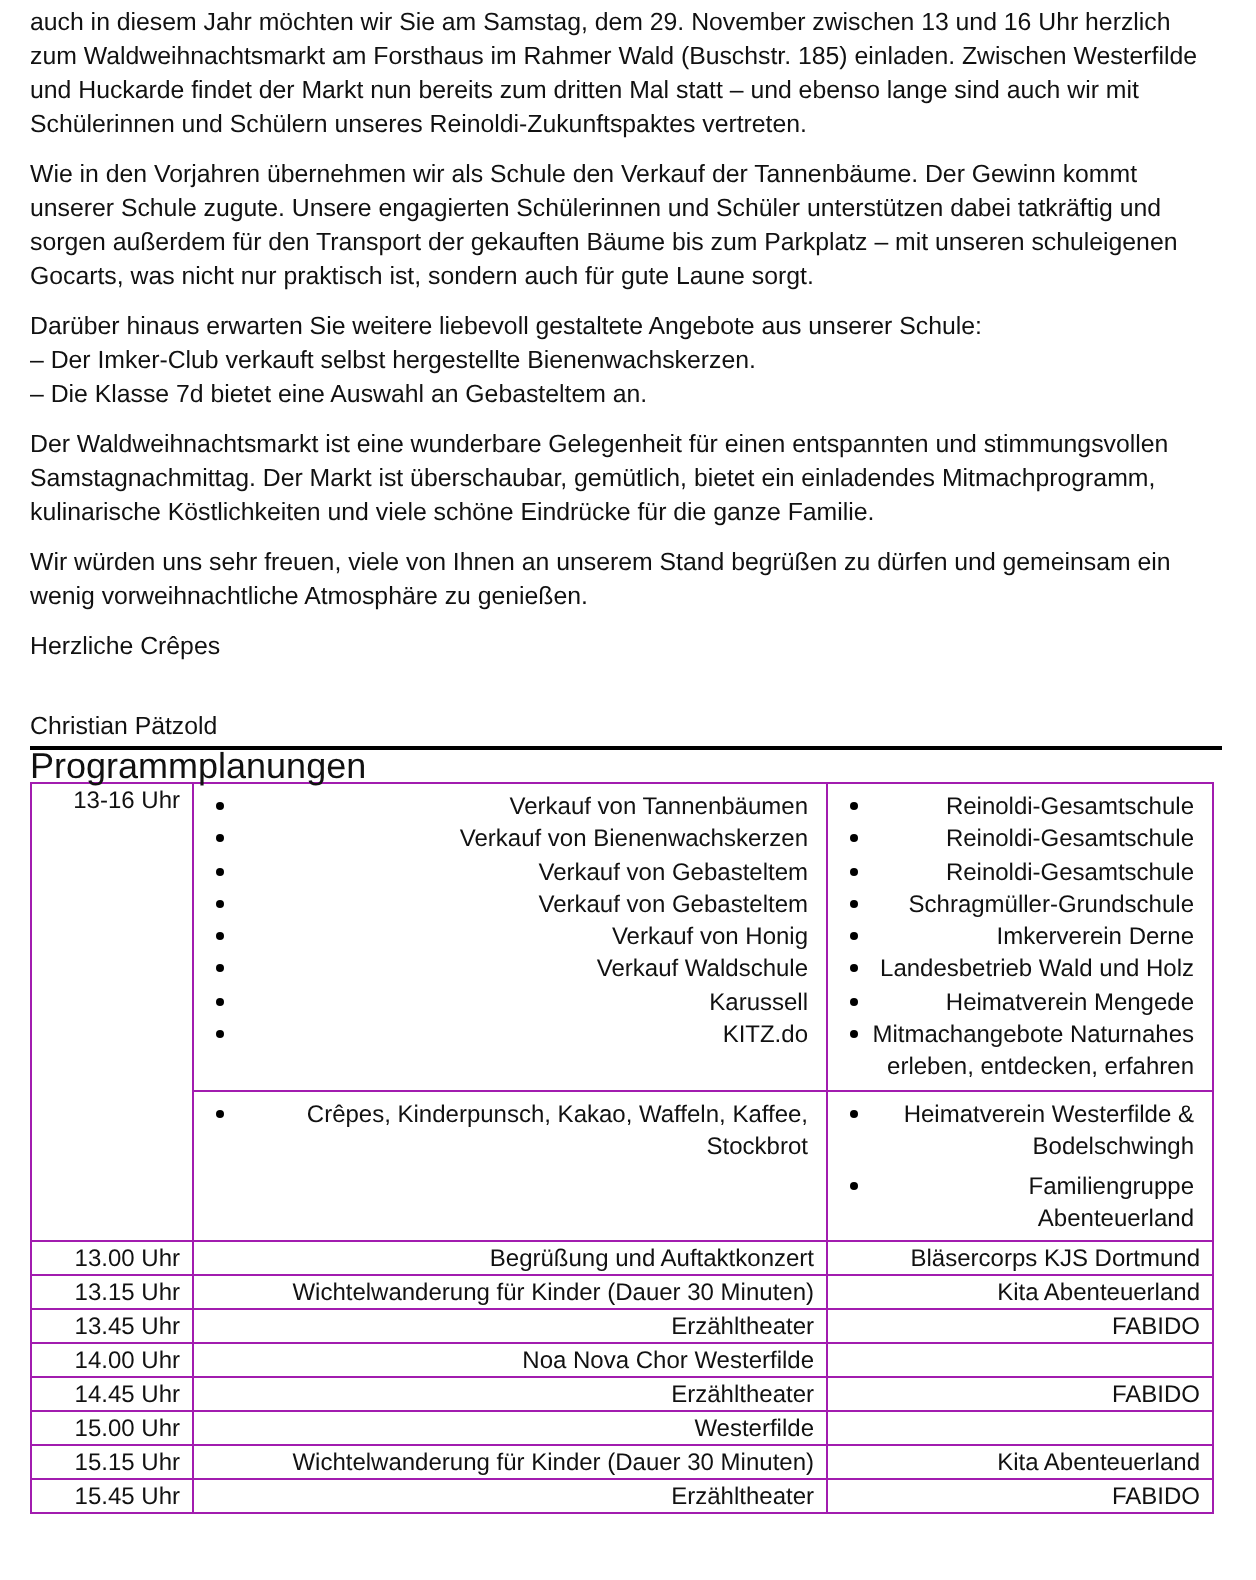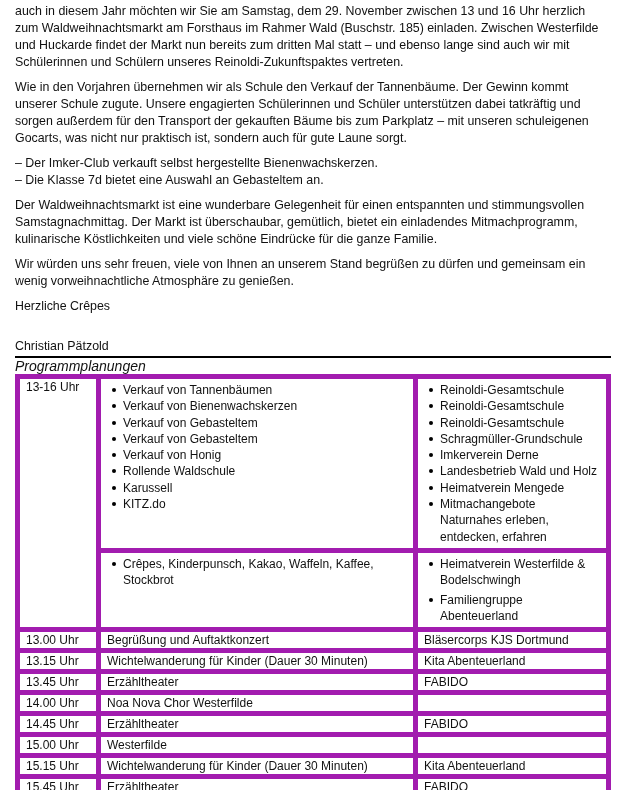--- a/index.html
+++ b/index.html
@@ -9,46 +9,47 @@
       font-size: 12.4px; color: #111111; line-height: 17px;
     }
     .page { position: absolute; left: 15px; top: 3px; width: 596px; }
     .date { text-align: right; height: 17px; margin-right: 6px; }
     p { margin: 0; }
     .para { margin-bottom: 8px; }
     .greet { margin-top: 0; }
     .signature-gap { height: 17px; }
     .author { margin-top: 6px; }
     .rule { height: 0; border-top: 2px solid #000; margin-top: 1px; width: 596px; }
-    .section-title { font-size: 14px; margin-top: 0; line-height: 16px; font-style: italic; }
+    .section-title { font-size: 18px; margin-top: 0; line-height: 16px; }
     table.prog {
       border-collapse: collapse; width: 591px; table-layout: fixed;
       font-size: 12px; line-height: 16px; margin-top: 0px;
     }
-    table.prog td { border: 5px solid #a21caf; vertical-align: top; padding: 0 6px; }
+    table.prog td { border: 1px solid #a21caf; vertical-align: top; padding: 0 6px; text-align: right; }
     col.c1 { width: 81px; }
     col.c2 { width: 317px; }
     col.c3 { width: 193px; }
     ul.bl { list-style: none; margin: 3px; padding: 0; }
     ul.bl li { position: relative; padding-left: 13px; }
     ul.bl li::before {
       content: ""; position: absolute; left: 2px; top: 6px;
       width: 4px; height: 4px; border-radius: 50%; background: #000;
     }
     ul.mid li { line-height: 16.3px; }
     td.big { padding-top: 1px; padding-bottom: 2px; }
     .gap-li { margin-top: 4px; }
   </style>
 </head>
 <body>
 
 <div class="page">
   <p class="para">auch in diesem Jahr möchten wir Sie am Samstag, dem 29. November zwischen 13 und 16 Uhr herzlich zum Waldweihnachtsmarkt am Forsthaus im Rahmer Wald (Buschstr. 185) einladen. Zwischen Westerfilde und Huckarde findet der Markt nun bereits zum dritten Mal statt – und ebenso lange sind auch wir mit Schülerinnen und Schülern unseres Reinoldi-Zukunftspaktes vertreten.</p>
   <p class="para">Wie in den Vorjahren übernehmen wir als Schule den Verkauf der Tannenbäume. Der Gewinn kommt unserer Schule zugute. Unsere engagierten Schülerinnen und Schüler unterstützen dabei tatkräftig und sorgen außerdem für den Transport der gekauften Bäume bis zum Parkplatz – mit unseren schuleigenen Gocarts, was nicht nur praktisch ist, sondern auch für gute Laune sorgt.</p>
   <div class="para">
+    <p>Darüber hinaus erwarten Sie weitere liebevoll gestaltete Angebote aus unserer Schule:</p>
     <p>– Der Imker-Club verkauft selbst hergestellte Bienenwachskerzen.</p>
     <p>– Die Klasse 7d bietet eine Auswahl an Gebasteltem an.</p>
   </div>
   <p class="para">Der Waldweihnachtsmarkt ist eine wunderbare Gelegenheit für einen entspannten und stimmungsvollen Samstagnachmittag. Der Markt ist überschaubar, gemütlich, bietet ein einladendes Mitmachprogramm, kulinarische Köstlichkeiten und viele schöne Eindrücke für die ganze Familie.</p>
   <p class="para">Wir würden uns sehr freuen, viele von Ihnen an unserem Stand begrüßen zu dürfen und gemeinsam ein wenig vorweihnachtliche Atmosphäre zu genießen.</p>
   <p>Herzliche Crêpes</p>
   <div class="signature-gap"></div>
   <p class="author">Christian Pätzold</p>
   <div class="rule"></div>
   <p class="section-title">Programmplanungen</p>
@@ -62,21 +63,21 @@
     <tbody id="prog-body">
       <tr>
         <td rowspan="2" class="big">13-16 Uhr</td>
         <td class="big">
           <ul class="bl mid" id="offers-list">
               <li>Verkauf von Tannenbäumen</li>
               <li>Verkauf von Bienenwachskerzen</li>
               <li>Verkauf von Gebasteltem</li>
               <li>Verkauf von Gebasteltem</li>
               <li>Verkauf von Honig</li>
-              <li>Rollende Waldschule</li>
+              <li>Verkauf Waldschule</li>
               <li>Karussell</li>
               <li>KITZ.do</li>
             </ul>
         </td>
         <td class="big">
           <ul class="bl mid" id="providers-list">
               <li>Reinoldi-Gesamtschule</li>
               <li>Reinoldi-Gesamtschule</li>
               <li>Reinoldi-Gesamtschule</li>
               <li>Schragmüller-Grundschule</li>

